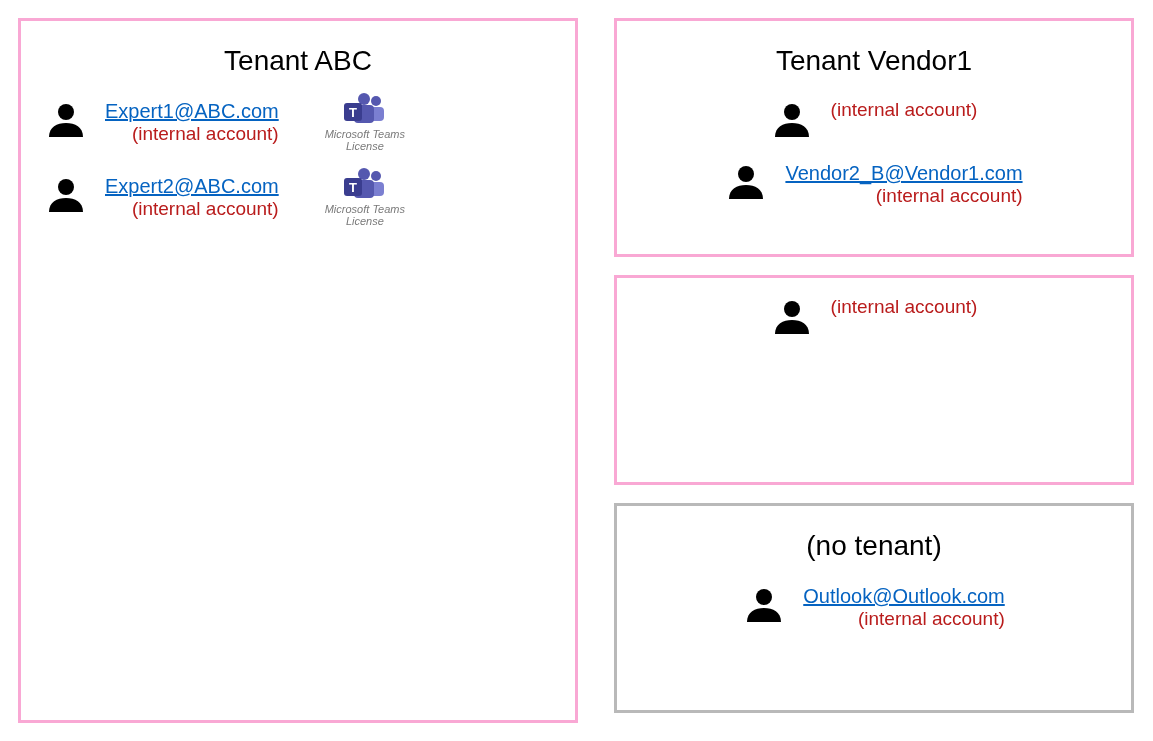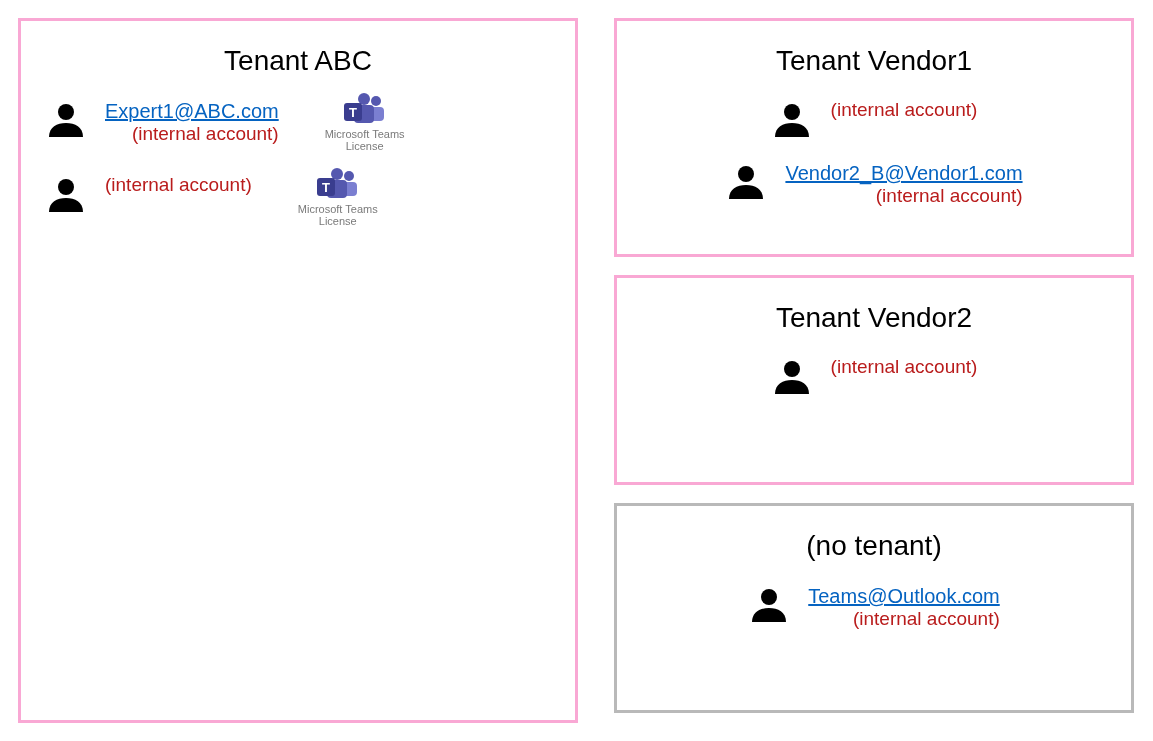--- a/index.html
+++ b/index.html
@@ -58,20 +58,21 @@
     align-items: center;
     margin-left: 28px;
     margin-top: -6px;
   }
   .license-label {
     font-size: 11px;
     color: #7a7a7a;
     text-align: center;
     line-height: 1.05;
     margin-top: 2px;
+    font-style: italic;
   }
   svg { display: block; }
 </style>
 </head>
 <body>
 
 <svg width="0" height="0" style="position:absolute">
   <defs>
     <g id="person-glyph">
       <circle cx="21" cy="11" r="8" fill="#000"></circle>
@@ -118,20 +119,21 @@
         </div>
       </div>
 
       <div class="user-row">
         <span class="user-icon">
           <svg width="42" height="38" viewBox="0 0 42 38">
               <use href="#person-glyph"></use>
             </svg>
         </span>
         <div class="user-text">
+          <a class="user-email">Expert2@ABC.com</a>
           <span class="user-sub">(internal account)</span>
         </div>
         <div class="license-block">
           <span>
             <svg width="46" height="34" viewBox="0 0 46 34">
                 <use href="#teams-glyph"></use>
               </svg>
           </span>
           <span class="license-label">
             <span>Microsoft Teams</span><br>
@@ -166,21 +168,20 @@
             </svg>
         </span>
         <div class="user-text">
           <a class="user-email">Vendor2_B@Vendor1.com</a>
           <span class="user-sub">(internal account)</span>
         </div>
       </div>
     </div>
 
     <div class="tenant-box med">
-      <div class="tenant-title">Tenant Vendor2</div>
 
       <div class="user-row center">
         <span class="user-icon">
           <svg width="42" height="38" viewBox="0 0 42 38">
               <use href="#person-glyph"></use>
             </svg>
         </span>
         <div class="user-text">
           <span class="user-sub">(internal account)</span>
         </div>
@@ -190,20 +191,20 @@
     <div class="tenant-box med grey">
       <div class="tenant-title">(no tenant)</div>
 
       <div class="user-row center">
         <span class="user-icon">
           <svg width="42" height="38" viewBox="0 0 42 38">
               <use href="#person-glyph"></use>
             </svg>
         </span>
         <div class="user-text">
-          <a class="user-email">Teams@Outlook.com</a>
+          <a class="user-email">Outlook@Outlook.com</a>
           <span class="user-sub">(internal account)</span>
         </div>
       </div>
     </div>
 
   </div>
 </div>
 
 </body></html>

